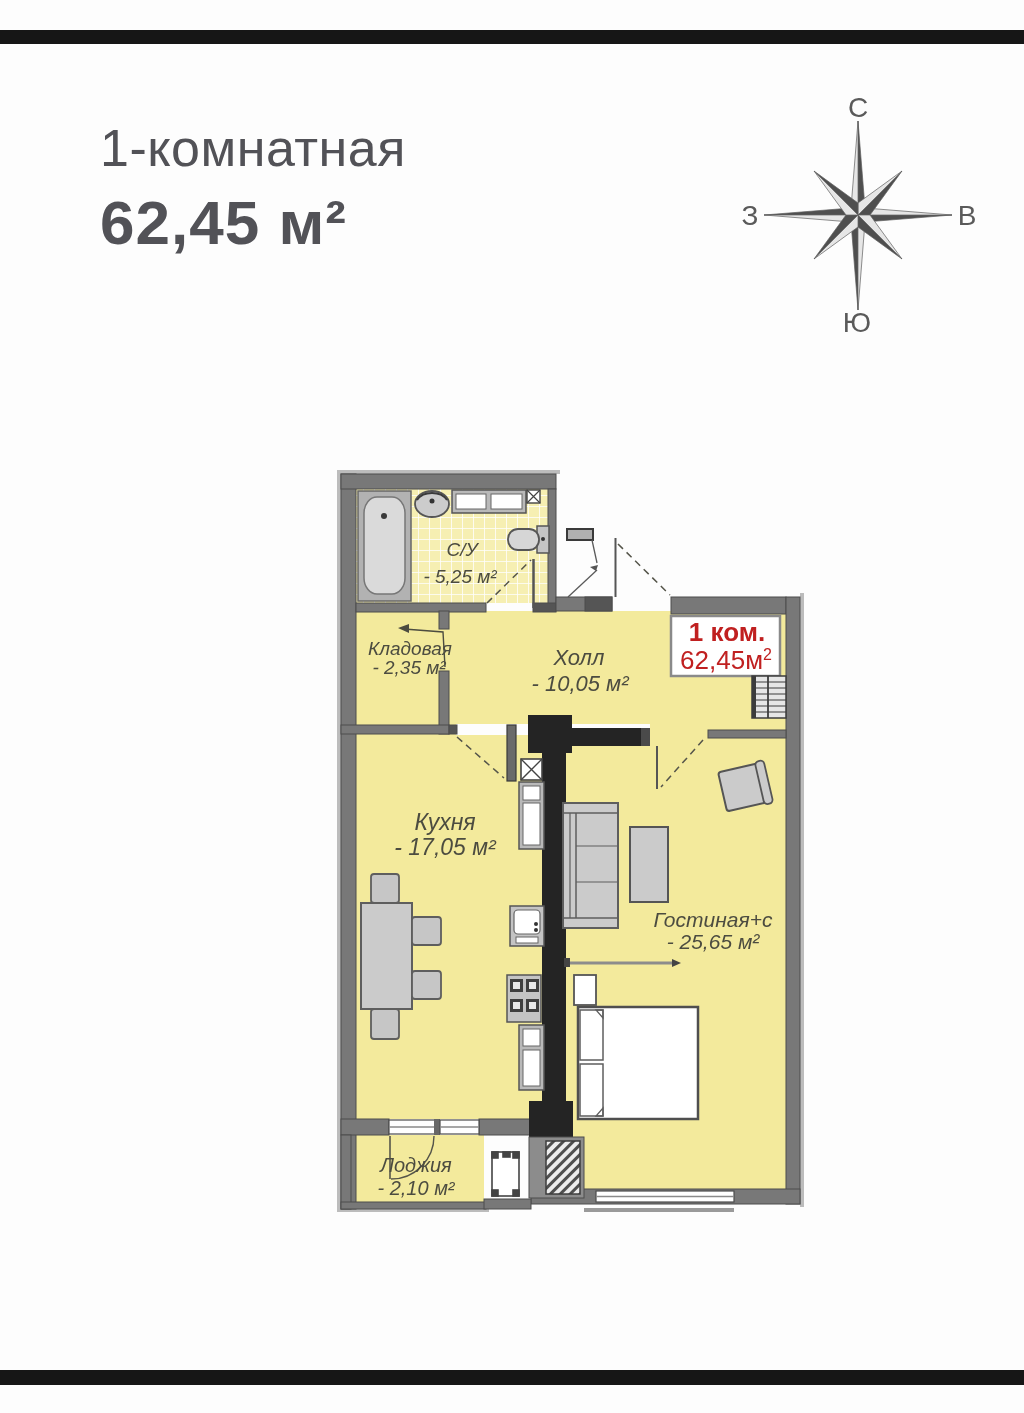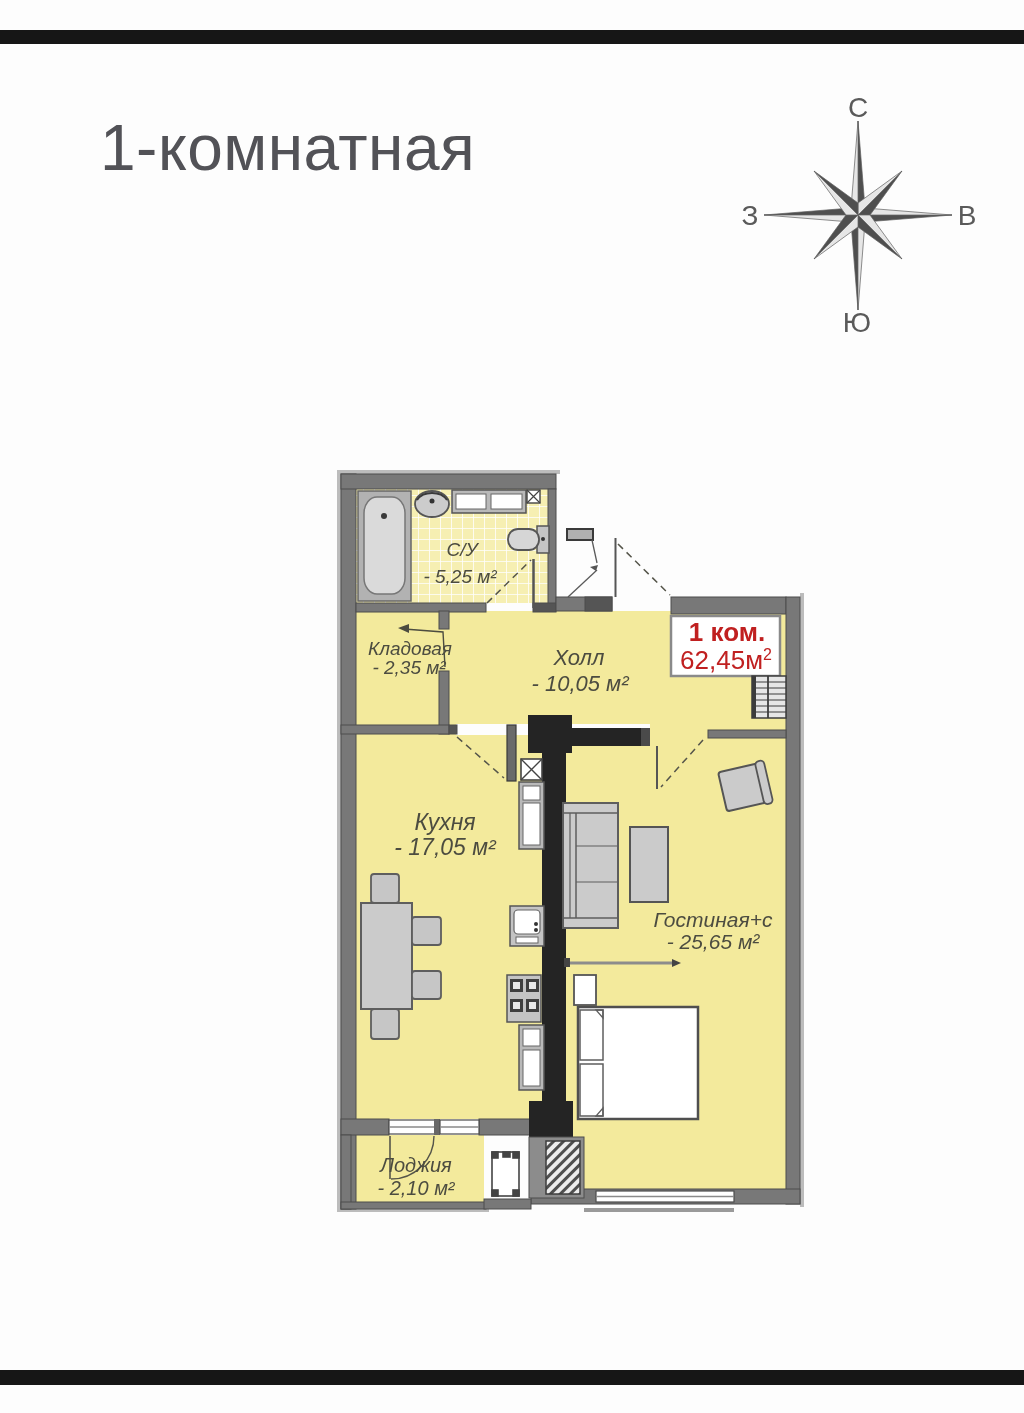--- a/index.html
+++ b/index.html
@@ -1,32 +1,33 @@
 <!DOCTYPE html>
 <html><head>
 <meta charset="utf-8">
 <style>
   html,body{margin:0;padding:0;}
   body{width:1024px;height:1413px;background:#fdfdfd;position:relative;
        font-family:"Liberation Sans", sans-serif;overflow:hidden;}
   .bar{position:absolute;left:0;width:1024px;background:#161616;}
   #title{position:absolute;left:100px;top:104px;color:#525257;}
-  #title .l1{font-size:64px;letter-spacing:0.5px;line-height:88px;}
+  #title .l1{font-size:52px;letter-spacing:0.5px;line-height:88px;}
   #title .l3{font-size:62px;font-weight:bold;letter-spacing:1px;line-height:78px;margin-top:-8px;}
   svg text{font-family:"Liberation Sans", sans-serif;}
 </style>
 </head>
 <body>
 
 <div class="bar" style="top:30px;height:14px;"></div>
 
 <div class="bar" style="top:1370px;height:15px;"></div>
 
 <div id="title">
   <div class="l1">1-комнатная</div>
+  <div class="l3">62,45 м²</div>
 </div>
 
 <svg id="compass" width="1024" height="1413" viewBox="0 0 1024 1413" style="position:absolute;left:0;top:0;">
 <g>
 
 <text x="858" y="117" font-size="28" fill="#5a5a5a" text-anchor="middle">С</text>
 
 <text x="857" y="332" font-size="28" fill="#5a5a5a" text-anchor="middle">Ю</text>
 
 <text x="750" y="225" font-size="28" fill="#5a5a5a" text-anchor="middle">З</text>

